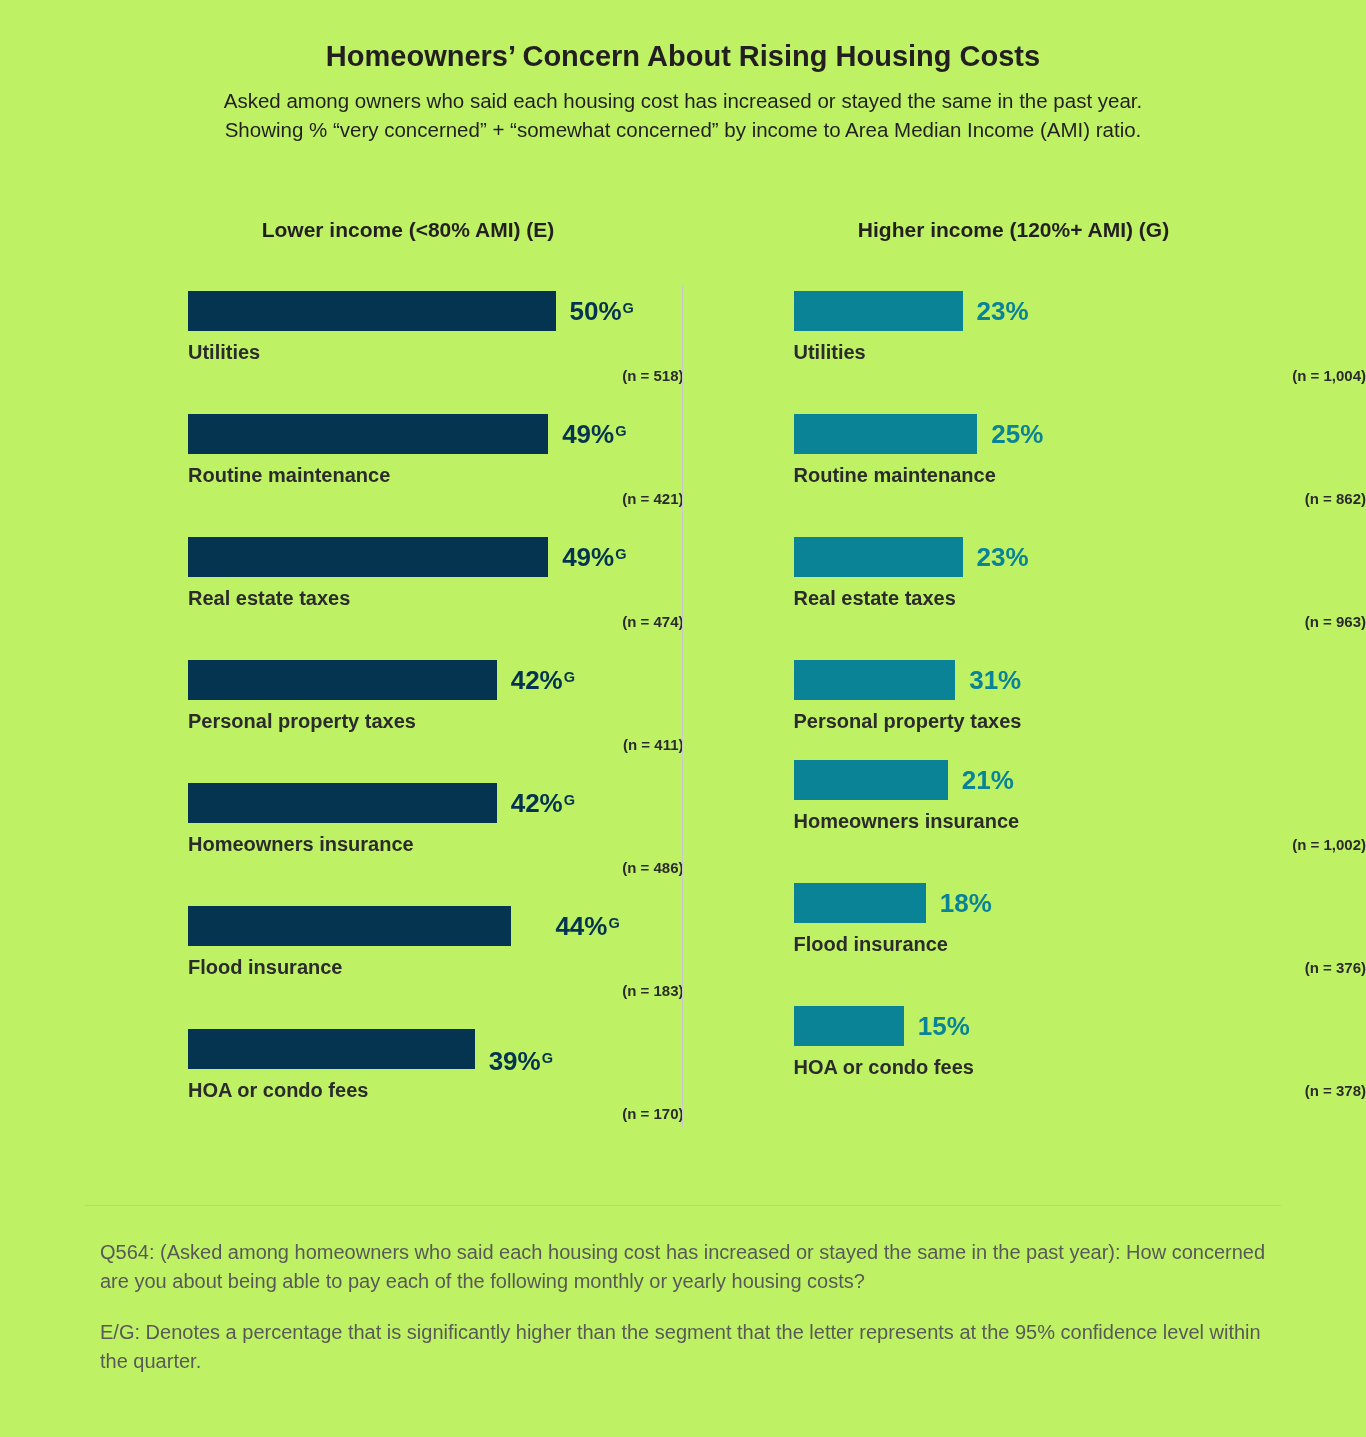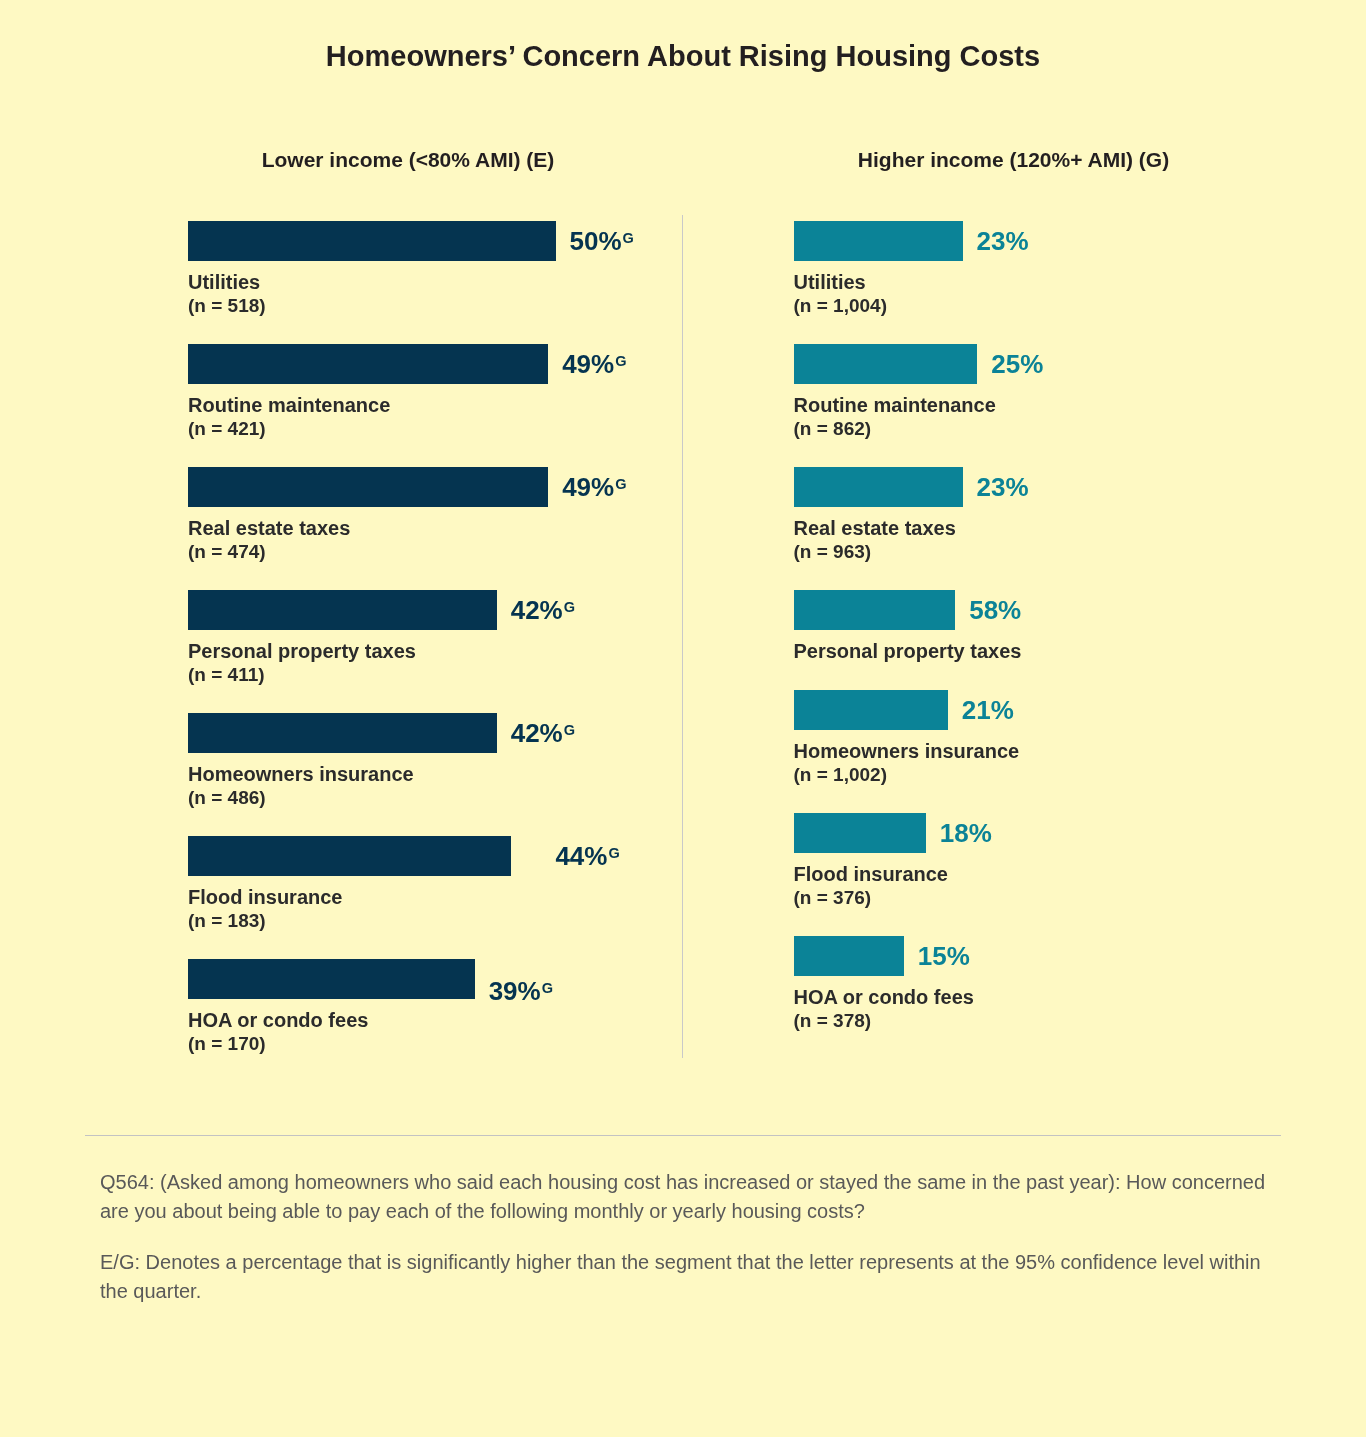--- a/index.html
+++ b/index.html
@@ -1,20 +1,20 @@
 <!DOCTYPE html>
 <html><head>
 <meta charset="utf-8">
 <style>
   html, body { margin: 0; padding: 0; background: #ffffff; }
   .page {
     position: relative;
     width: 1366px;
     height: 1437px;
-    background: #fef9c3;
+    background: #bef264;
     font-family: "Liberation Sans", sans-serif;
     color: #231f20;
     overflow: hidden;
   }
   .header { padding-top: 38px; text-align: center; }
   .title {
     font-size: 29px;
     font-weight: 700;
     line-height: 36px;
     color: #231f20;
@@ -58,24 +58,25 @@
   }
   .pct sup { font-size: 0.56em; vertical-align: 7px; margin-left: 1px; font-weight: 700; }
   .cat {
     margin-top: 9px;
     font-size: 20px;
     font-weight: 700;
     line-height: 24px;
     color: #2b2b2b;
   }
   .n {
-    font-size: 19px;
+    font-size: 15px;
     font-weight: 700;
     line-height: 23px;
     color: #2b2b2b;
+    text-align: right;
   }
   .footer-rule {
     margin: 53px 85px 0 85px;
     border: 0;
     border-top: 1px solid #c3c3c3;
     height: 0;
   }
   .footnote {
     margin: 32px 100px 0 100px;
     font-size: 20px;
@@ -84,20 +85,24 @@
   }
   .footnote + .footnote { margin-top: 22px; }
 </style>
 </head>
 <body>
 
 <div class="page">
 
   <div class="header">
     <div class="title">Homeowners’ Concern About Rising Housing Costs</div>
+    <div class="subtitle">
+      <div>Asked among owners who said each housing cost has increased or stayed the same in the past year.</div>
+      <div>Showing % “very concerned” + “somewhat concerned” by income to Area Median Income (AMI) ratio.</div>
+    </div>
   </div>
 
   <div class="chart">
     <div class="v-divider"></div>
 
     <div class="col col-left">
       <div class="col-header">Lower income (&lt;80% AMI) (E)</div>
       <div class="rows">
   <div class="row">
     <div class="bar-line">
@@ -190,21 +195,21 @@
       <div class="bar" style="width: 169.05px; background: rgb(11, 131, 151);"></div>
       <div class="pct" style="color: rgb(11, 131, 151);"><span class="pct-num">23%</span><sup class="pct-sup"></sup></div>
     </div>
     <div class="cat">Real estate taxes</div>
     <div class="n">(n = 963)</div>
   </div>
 
   <div class="row">
     <div class="bar-line">
       <div class="bar" style="width: 161.7px; background: rgb(11, 131, 151);"></div>
-      <div class="pct" style="color: rgb(11, 131, 151);"><span class="pct-num">58%</span><sup class="pct-sup"></sup></div>
+      <div class="pct" style="color: rgb(11, 131, 151);"><span class="pct-num">31%</span><sup class="pct-sup"></sup></div>
     </div>
     <div class="cat">Personal property taxes</div>
   </div>
 
   <div class="row">
     <div class="bar-line">
       <div class="bar" style="width: 154.35px; background: rgb(11, 131, 151);"></div>
       <div class="pct" style="color: rgb(11, 131, 151);"><span class="pct-num">21%</span><sup class="pct-sup"></sup></div>
     </div>
     <div class="cat">Homeowners insurance</div>

